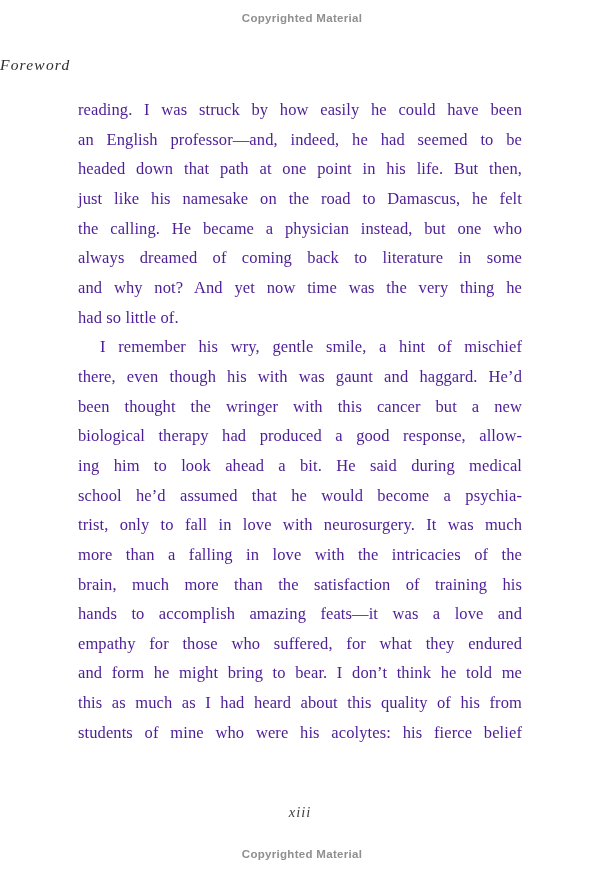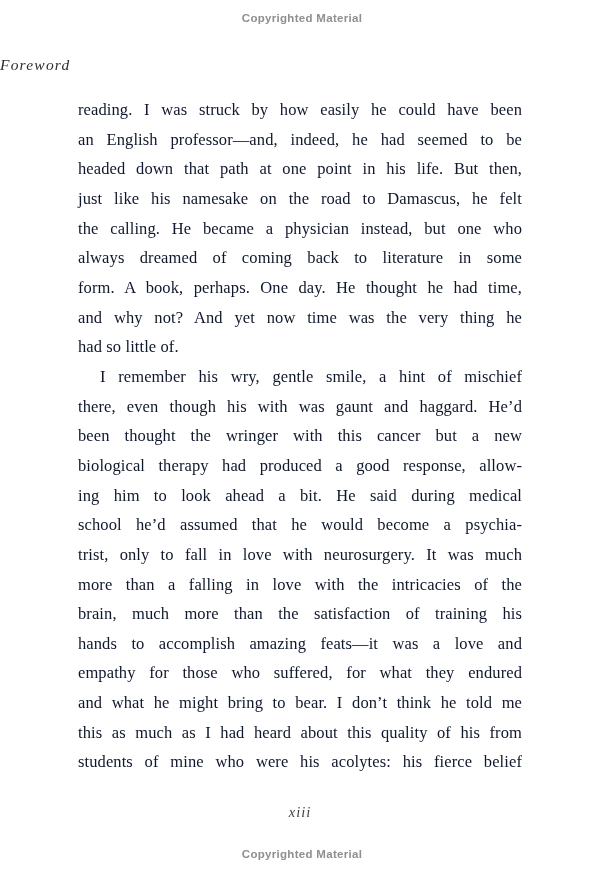--- a/index.html
+++ b/index.html
@@ -47,21 +47,21 @@
     width: 444px;
   }
   .para { margin: 0; padding: 0; }
   .line {
     font-size: 16.5px;
     line-height: 29.65px;
     text-align: justify;
     text-align-last: justify;
     letter-spacing: 0.1px;
     white-space: normal;
-    color: #0f172a;
+    color: #4c1d95;
   }
   
   .para.ends .line:last-child { text-align-last: left; }
   
   .para.indent-first .line:first-child { text-indent: 22px; }
   .page-number {
     position: absolute;
     top: 804px;
     left: 0;
     width: 100%;
@@ -83,38 +83,37 @@
 
   <div class="text-block">
 
     <div class="para ends">
       <div class="line">reading. I was struck by how easily he could have been</div>
       <div class="line">an English professor—and, indeed, he had seemed to be</div>
       <div class="line">headed down that path at one point in his life. But then,</div>
       <div class="line">just like his namesake on the road to Damascus, he felt</div>
       <div class="line">the calling. He became a physician instead, but one who</div>
       <div class="line">always dreamed of coming back to literature in some</div>
-      <div class="line">form. A book, perhaps. One day. He thought he had time,</div>
       <div class="line">and why not? And yet now time was the very thing he</div>
       <div class="line">had so little of.</div>
     </div>
 
     <div class="para indent-first">
       <div class="line">I remember his wry, gentle smile, a hint of mischief</div>
       <div class="line">there, even though his with was gaunt and haggard. He’d</div>
       <div class="line">been thought the wringer with this cancer but a new</div>
       <div class="line">biological therapy had produced a good response, allow-</div>
       <div class="line">ing him to look ahead a bit. He said during medical</div>
       <div class="line">school he’d assumed that he would become a psychia-</div>
       <div class="line">trist, only to fall in love with neurosurgery. It was much</div>
       <div class="line">more than a falling in love with the intricacies of the</div>
       <div class="line">brain, much more than the satisfaction of training his</div>
       <div class="line">hands to accomplish amazing feats—it was a love and</div>
       <div class="line">empathy for those who suffered, for what they endured</div>
-      <div class="line">and what he might bring to bear. I don’t think he told me</div>
+      <div class="line">and form he might bring to bear. I don’t think he told me</div>
       <div class="line">this as much as I had heard about this quality of his from</div>
       <div class="line">students of mine who were his acolytes: his fierce belief</div>
     </div>
 
   </div>
 
   <div class="page-number">xiii</div>
 
   <div class="copyright-notice copyright-bottom">Copyrighted Material</div>
 

